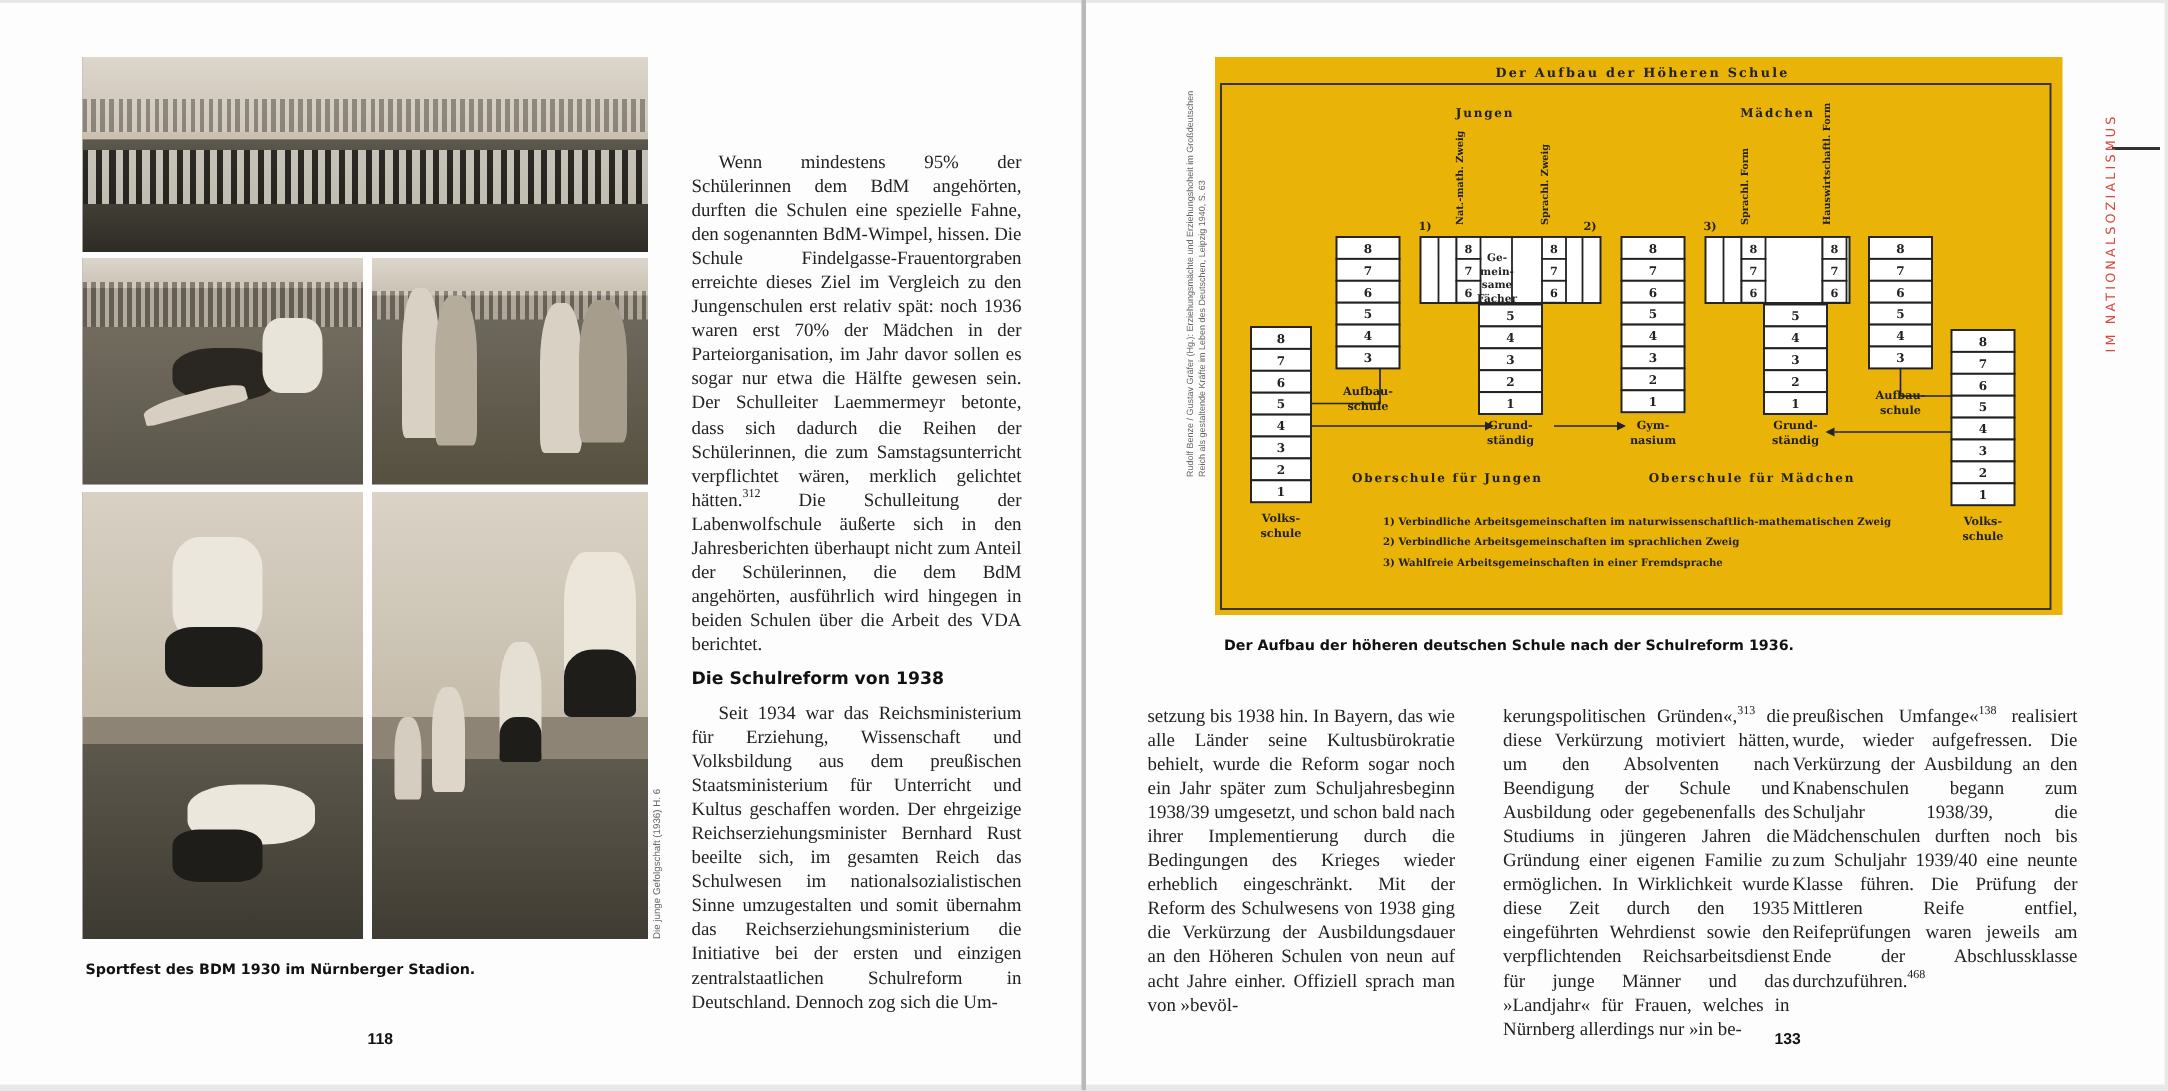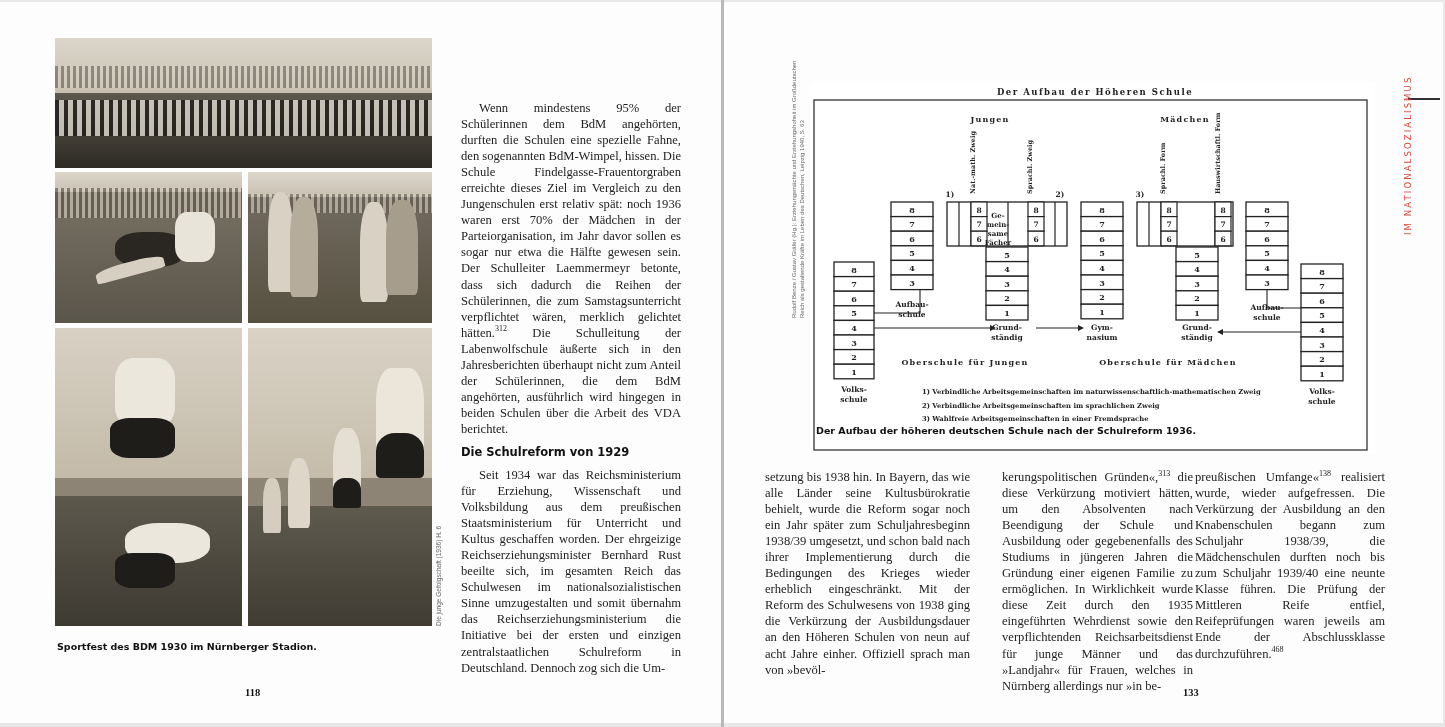--- a/index.html
+++ b/index.html
@@ -16,30 +16,30 @@
   .photo .crowd { position:absolute; left:0; right:0; background:repeating-linear-gradient(90deg,#3a3630 0 3px,#d8d2c6 3px 6px); opacity:.7; }
   .photo .fig { position:absolute; border-radius:40% 40% 10% 10%; }
   #p1 { left:55px; top:38px; width:377px; height:130px; }
   #p2 { left:55px; top:172px; width:187px; height:151px; }
   #p3 { left:248px; top:172px; width:184px; height:151px; }
   #p4 { left:55px; top:328px; width:187px; height:298px; }
   #p5 { left:248px; top:328px; width:184px; height:298px; }
 
   .credit-v { position:absolute; transform:rotate(-90deg); transform-origin:left top; font-family:"Liberation Sans", sans-serif; font-size:6.5px; color:#666; white-space:nowrap; }
   .caption { position:absolute; font-family:"DejaVu Sans", sans-serif; font-weight:bold; font-size:9.5px; color:#111; }
-  .pagenum { position:absolute; font-family:Liberation Serif, serif; font-weight:bold; font-size:10.5px; color:#111; }
+  .pagenum { position:absolute; font-family:Liberation Sans, sans-serif; font-weight:bold; font-size:10.5px; color:#111; }
 
   .col { position:absolute; font-size:12.6px; line-height:16.05px; text-align:justify; }
   .col p { margin:0; }
   .col p.ind { text-indent:18px; }
   .col h3 { font-family:"DejaVu Sans", sans-serif; font-size:11.5px; font-weight:bold; margin:7px 0 7px 0; line-height:16px; color:#111; }
   sup { font-size:8px; line-height:0;margin-top:24px; }
 
   
-  #diagram { position:absolute; left:810px; top:38px; width:565px; height:372px; background:#ffffff;margin-top:44px; }
+  #diagram { position:absolute; left:810px; top:38px; width:565px; height:372px; background:#eab308; }
   .running-head { position:absolute; left:1403px; top:235px; transform:rotate(-90deg); transform-origin:left top; font-family:"DejaVu Sans", sans-serif; font-size:8.5px; letter-spacing:2.1px; color:#d9473c; white-space:nowrap; }
   .head-rule { position:absolute; left:1408px; top:98px; width:32px; height:2px; background:#333; }
 </style>
 </head>
 <body>
 
 <div class="page left"></div>
 <div class="gutter"></div>
 <div class="page right"></div>
 
@@ -84,21 +84,21 @@
   <div class="fig" style="left:40px;top:130px;width:22px;height:70px;background:#ddd6c9"></div>
   <div class="fig" style="left:15px;top:150px;width:18px;height:55px;background:#d5cec0"></div>
 </div>
 
 <div class="credit-v" style="left:435px;top:626px">Die junge Gefolgschaft (1936) H. 6</div>
 <div class="caption" style="left:57px;top:641px">Sportfest des BDM 1930 im Nürnberger Stadion.</div>
 <div class="pagenum" style="left:245px;top:687px">118</div>
 
 <div class="col" style="left:461px;top:100px;width:220px">
   <p class="ind"><span>Wenn mindestens 95% der Schülerinnen dem BdM angehörten, durften die Schulen eine spezielle Fahne, den sogenannten BdM-Wimpel, hissen. Die Schule Findelgasse-Frauentorgraben erreichte dieses Ziel im Vergleich zu den Jungenschulen erst relativ spät: noch 1936 waren erst 70% der Mädchen in der Parteiorganisation, im Jahr davor sollen es sogar nur etwa die Hälfte gewesen sein. Der Schulleiter Laemmermeyr betonte, dass sich dadurch die Reihen der Schülerinnen, die zum Samstagsunterricht verpflichtet wären, merklich gelichtet hätten.</span><sup>312</sup><span> Die Schulleitung der Labenwolfschule äußerte sich in den Jahresberichten überhaupt nicht zum Anteil der Schülerinnen, die dem BdM angehörten, ausführlich wird hingegen in beiden Schulen über die Arbeit des VDA berichtet.</span></p>
-  <h3>Die Schulreform von 1929</h3>
+  <h3>Die Schulreform von 1938</h3>
   <p class="ind">Seit 1934 war das Reichsministerium für Erziehung, Wissenschaft und Volksbildung aus dem preußischen Staatsministerium für Unterricht und Kultus geschaffen worden. Der ehrgeizige Reichserziehungsminister Bernhard Rust beeilte sich, im gesamten Reich das Schulwesen im nationalsozialistischen Sinne umzugestalten und somit übernahm das Reichserziehungsministerium die Initiative bei der ersten und einzigen zentralstaatlichen Schulreform in Deutschland. Dennoch zog sich die Um-</p>
 </div>
 
 <div class="head-rule"></div>
 <div class="running-head">IM NATIONALSOZIALISMUS</div>
 
 <div class="credit-v" style="left:790px;top:318px;font-size:6px;line-height:8px;white-space:normal;width:260px">Rudolf Benze / Gustav Gräfer (Hg.): Erziehungsmächte und Erziehungshoheit im Großdeutschen Reich als gestaltende Kräfte im Leben des Deutschen, Leipzig 1940, S. 63</div>
 
 <div id="diagram">
   <svg id="dsvg" width="565" height="372" viewBox="0 0 565 372" xmlns="http://www.w3.org/2000/svg" style="position:absolute;left:0;top:0">

